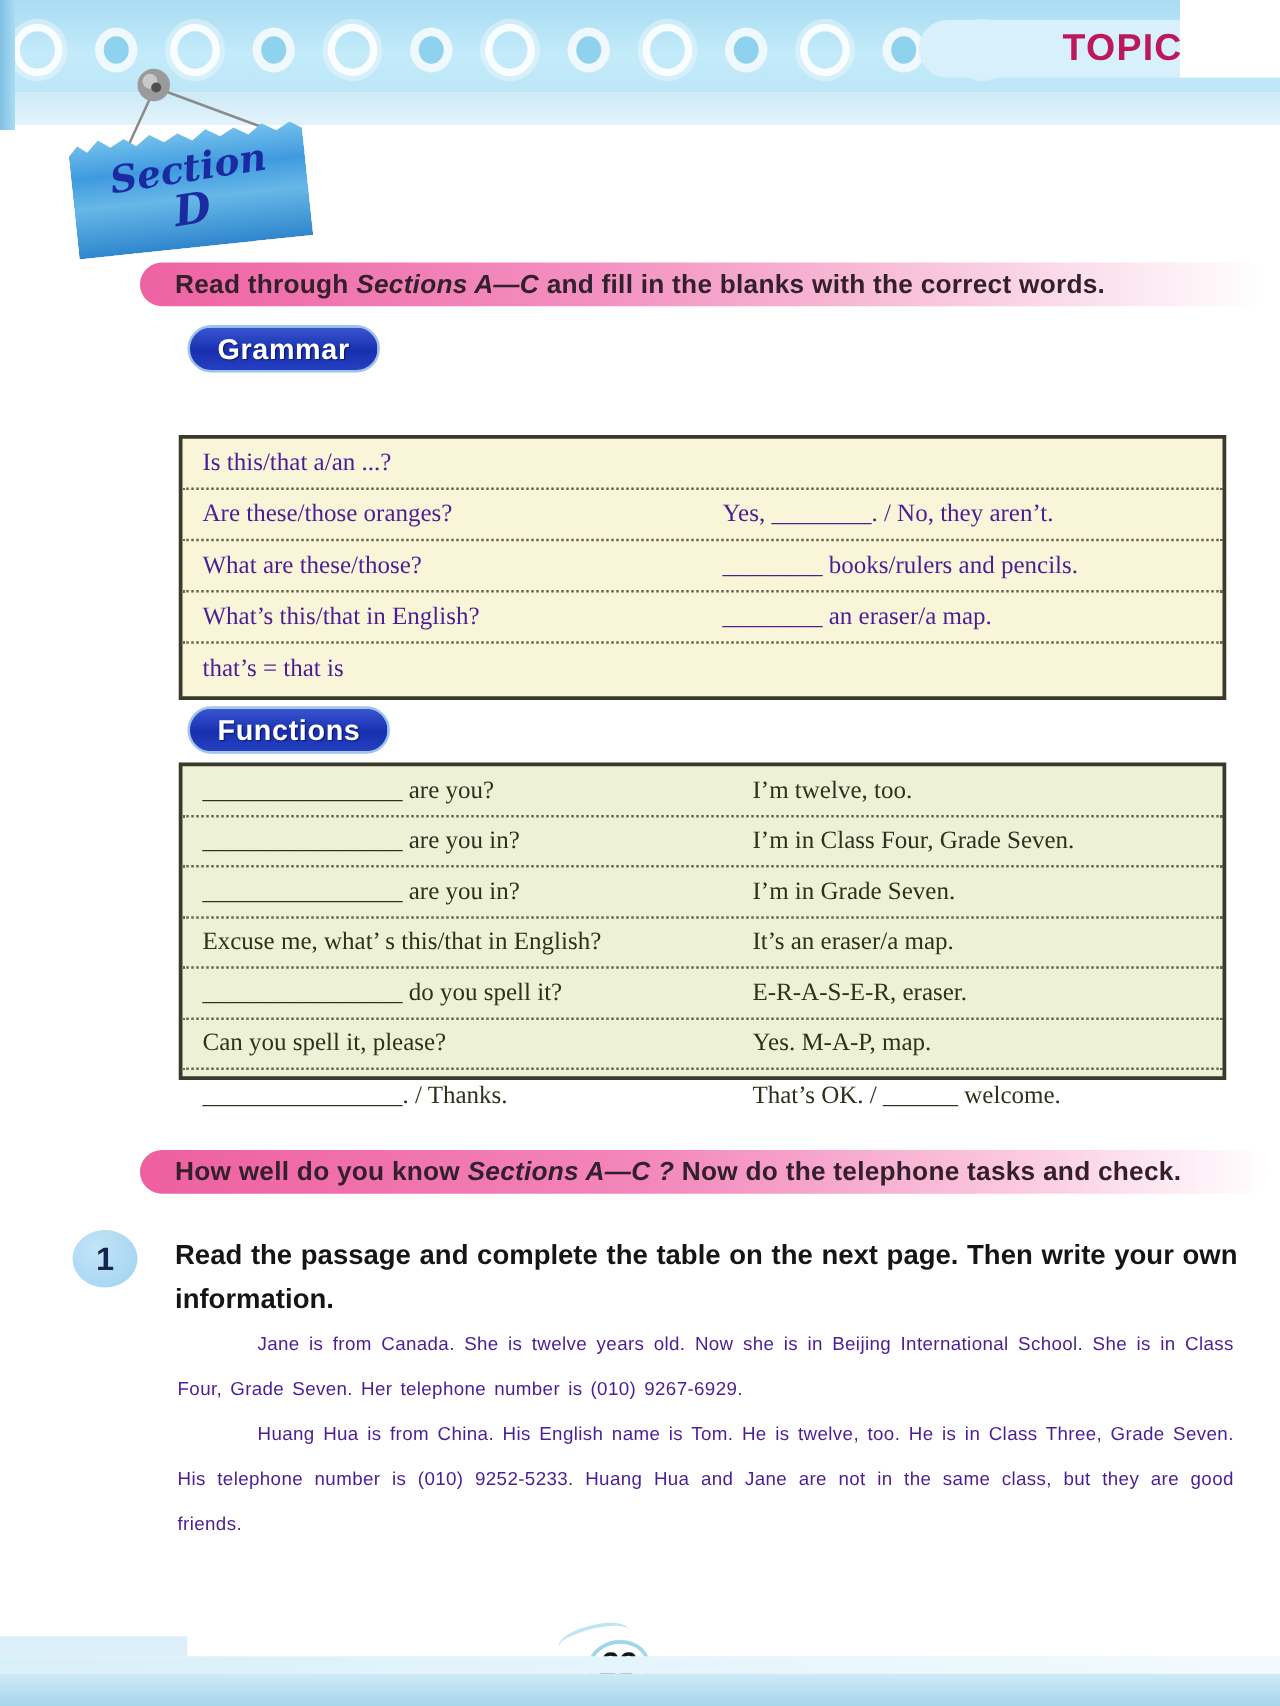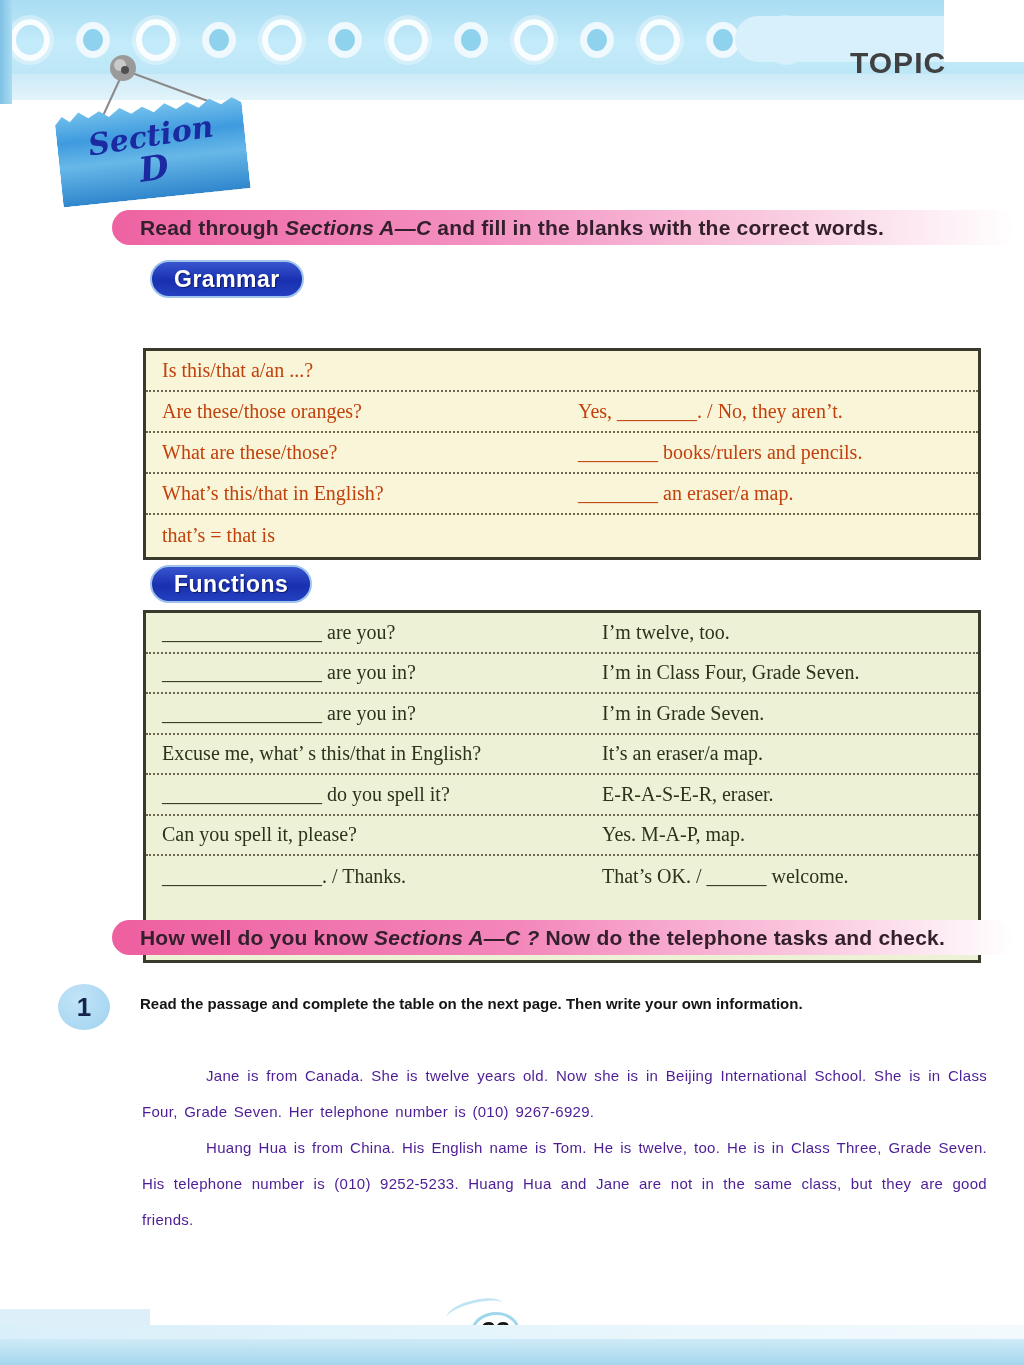--- a/index.html
+++ b/index.html
@@ -15,21 +15,21 @@
   .band-left-edge { position:absolute; left:0; top:0; width:12px; height:104px;
     background:linear-gradient(90deg,#7fc0e4,#a9dcf2); }
   .rings { position:absolute; left:10px; top:16px; height:48px; display:flex; gap:26px; align-items:center; }
   .ring { display:inline-block; border-radius:50%; }
   .ring-a { width:40px; height:42px; border:6px solid rgba(255,255,255,0.9); background:transparent;
     box-shadow:0 0 0 4px rgba(255,255,255,0.35); }
   .ring-b { width:34px; height:36px; border:7px solid rgba(255,255,255,0.85); background:#8fd2ee; }
   .topic-stripe { position:absolute; left:735px; top:16px; width:290px; height:46px; border-radius:23px;
     background:#d8f0fb; }
   .topic-label { position:absolute; left:850px; top:22px; font-size:30px; font-weight:bold;
-    color:#404040; letter-spacing:1px;margin-top:24px; }
+    color:#be185d; letter-spacing:1px; }
   .white-corner { position:absolute; left:944px; top:0; width:80px; height:62px; background:#ffffff; }
 
   
   .sign-wrap { position:absolute; left:48px; top:52px; width:230px; height:170px; }
   .pin-svg { position:absolute; left:48px; top:0; }
   .sign { position:absolute; left:10px; top:48px; width:188px; height:98px;
     background:linear-gradient(180deg,#7cc8ef 0%,#3f9ade 35%,#67b8e8 60%,#2f86cc 100%);
     transform:rotate(-6deg);
     clip-path:polygon(0 16%,4% 8%,8% 14%,13% 5%,18% 12%,24% 6%,29% 13%,35% 5%,41% 12%,47% 6%,53% 13%,59% 5%,65% 12%,71% 6%,77% 13%,83% 5%,89% 12%,95% 6%,100% 12%,100% 100%,0 100%);
     box-shadow:8px 6px 0 rgba(15,35,85,0.5);
@@ -58,38 +58,38 @@
   .functions-btn { top:565px; }
 
   
   .gram-header { position:absolute; left:143px; top:310px; width:640px; height:40px;
     background:#f7eaf2; border:3px solid #20201a; border-bottom:none;
     border-radius:16px 16px 0 0; display:flex; align-items:center; padding-left:18px;
     font-size:21px; font-weight:bold; color:#151510;margin-top:44px; }
   .gram-header i { font-style:italic; margin-left:4px; }
   .table { position:absolute; left:143px; width:838px; border:3px solid #3a3a2c;
     font-family:"Liberation Serif", serif; font-size:20px; }
-  .gram-table { top:348px; height:212px; background:#f9f5d8; color:#c2410c; }
-  .func-table { top:610px; height:353px; background:#edf2d7; color:#2c331c; }
+  .gram-table { top:348px; height:212px; background:#f9f5d8; color:#4c1d95; }
+  .func-table { top:610px; height:254px; background:#edf2d7; color:#2c331c; }
   .t-row { display:flex; padding:0 16px; align-items:center; border-bottom:2px dotted #6b6552; }
   .t-row:last-child { border-bottom:none; }
   .gram-table .t-row { height:41px; }
   .func-table .t-row { height:40.5px; }
   .t-q { flex:0 0 52%; }
   .func-table .t-q { flex:0 0 55%; }
   .t-q.full { flex:1 1 100%; }
   .t-a { flex:1 1 auto; }
 
   
   .task-num { position:absolute; left:58px; top:984px; width:52px; height:46px; border-radius:50%;
     background:radial-gradient(circle at 38% 32%, #c2e4f7, #9fd2f0);
     display:flex; align-items:center; justify-content:center;
     font-size:26px; font-weight:bold; color:#14244e; }
   .task-instruction { position:absolute; left:140px; top:986px; width:850px;
-    font-size:15px; font-weight:bold; color:#151515; line-height:35px; text-align:justify; }
+    font-size:22px; font-weight:bold; color:#151515; line-height:35px; text-align:justify; }
   .passage { position:absolute; left:142px; top:1058px; width:845px;
     font-size:15px; color:#4c1d95; line-height:36px; text-align:justify; letter-spacing:0.3px; word-spacing:2px; }
   .passage p { text-indent:64px; }
   .passage p + p { margin-top:0; }
 
   
   .page-num-wrap { position:absolute; left:460px; top:1302px; width:70px; height:54px; }
   .page-num-ring { position:absolute; left:10px; top:10px; width:50px; height:42px; border-radius:50%;
     border:3px solid #9ed6ec; transform:rotate(-8deg); }
   .page-num-swoosh { position:absolute; left:-14px; top:-2px; width:58px; height:22px;

